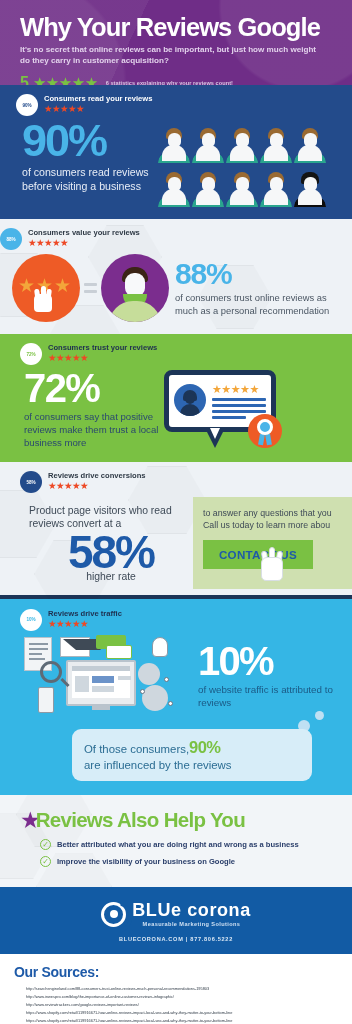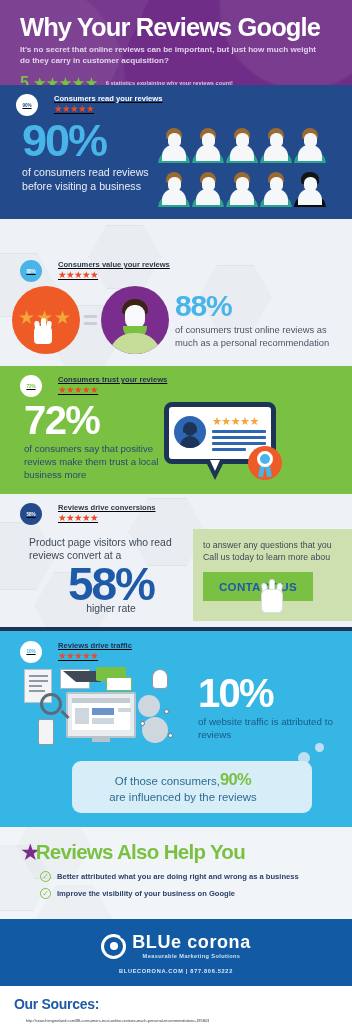--- a/index.html
+++ b/index.html
@@ -42,21 +42,21 @@
   }
   .hdr-rating { display:flex; align-items:center; gap:4px; margin-top:8px; }
   .hdr-rating .num { color:#7ac143; font-size:16px; font-weight:bold; line-height:1; }
   .hdr-rating .stars { color:#7ac143; font-size:15px; }
   .hdr-rating .note {
     color:#d9c6e4; font-size:5.6px; font-weight:bold;
     margin-left:4px; letter-spacing:0.05px;
   }
 
   
-  .stat-head { display:flex; align-items:flex-start; gap:16px;text-decoration:underline; }
+  .stat-head { display:flex; align-items:flex-start; gap:6px; }
   .badge {
     width:22px; height:22px; border-radius:50%;
     display:flex; align-items:center; justify-content:center;
     font-size:4.6px; font-weight:bold; flex:0 0 auto;
   }
   .stat-title { font-size:7.6px; font-weight:bold; line-height:1.1; padding-top:1px; }
   .stat-head .stars { color:#ed4925; font-size:9.5px; margin-top:1px; display:block; }
 
   
   .s1 { background:#234b8b; padding:9px 0 10px 0; position:relative; }
@@ -87,21 +87,21 @@
     background:#f6f7f8; border-radius:11px 11px 0 0;
   }
   .person .neck {
     position:absolute; left:14px; top:21px; width:6px; height:4px; background:#e7eaec;
   }
   .person.dark .hair { background:#141414; width:18px; left:8px; height:12px; }
   .person.dark .shadow { background:#0d0d0d; }
 
   
   .s2 { background:#eef2f6; padding:9px 0 12px 0; position:relative; }
-  .s2 .stat-head { padding-left:20px; position:relative; z-index:2;margin-top:32px; }
+  .s2 .stat-head { position:relative; z-index:2; }
   .s2 .badge { background:#49b4e8; color:#ffffff; }
   .s2 .stat-title { color:#2f3a46; }
   .s2 .body { display:flex; align-items:center; padding:0 8px 0 12px; margin-top:4px; position:relative; z-index:2; }
   .star-circle {
     width:68px; height:68px; border-radius:50%; background:#ee5b26;
     position:relative; flex:0 0 auto;
   }
   .star-circle .st {
     position:absolute; top:22px; color:#f3a63a; font-size:19px; line-height:1;
   }
@@ -239,21 +239,21 @@
   .s5 .big { color:#ffffff; font-size:40px; font-weight:bold; line-height:1; letter-spacing:-1.8px; }
   .s5 .desc { color:#1b5a86; font-size:9.8px; line-height:1.34; margin-top:2px; }
   .dots { position:absolute; right:14px; bottom:36px; }
   .dots i { position:absolute; border-radius:50%; background:#bfe0f3; display:block; }
   .dots i:nth-child(1){ width:23px; height:23px; right:64px; bottom:-6px; }
   .dots i:nth-child(2){ width:17px; height:17px; right:44px; bottom:12px; }
   .dots i:nth-child(3){ width:12px; height:12px; right:28px; bottom:27px; }
   .dots i:nth-child(4){ width:9px;  height:9px;  right:14px; bottom:39px; }
   .pill {
     background:#d7edf8; border-radius:9px; margin:12px 40px 0 72px;
-    padding:8px 30px 9px 12px; position:relative; z-index:2;text-align:center;
+    padding:8px 30px 9px 12px; position:relative; z-index:2;
   }
   .pill .l1 { font-size:11.4px; color:#2b6d93; line-height:1.25; }
   .pill .l1 b { color:#7ac143; font-size:16.5px; font-weight:bold; letter-spacing:-0.6px; }
   .pill .l2 { font-size:11.4px; color:#2b6d93; line-height:1.3; }
 
   
   .s6 { background:#f2f5f8; padding:13px 0 14px 0; position:relative; }
   .s6 .t { display:flex; align-items:center; padding-left:20px; position:relative; z-index:2; }
   .s6 .pstar { color:#7b2d8e; font-size:23px; line-height:1; margin-right:-5px; }
   .s6 .h { color:#7ac143; font-size:20.5px; font-weight:bold; letter-spacing:-0.7px; }

